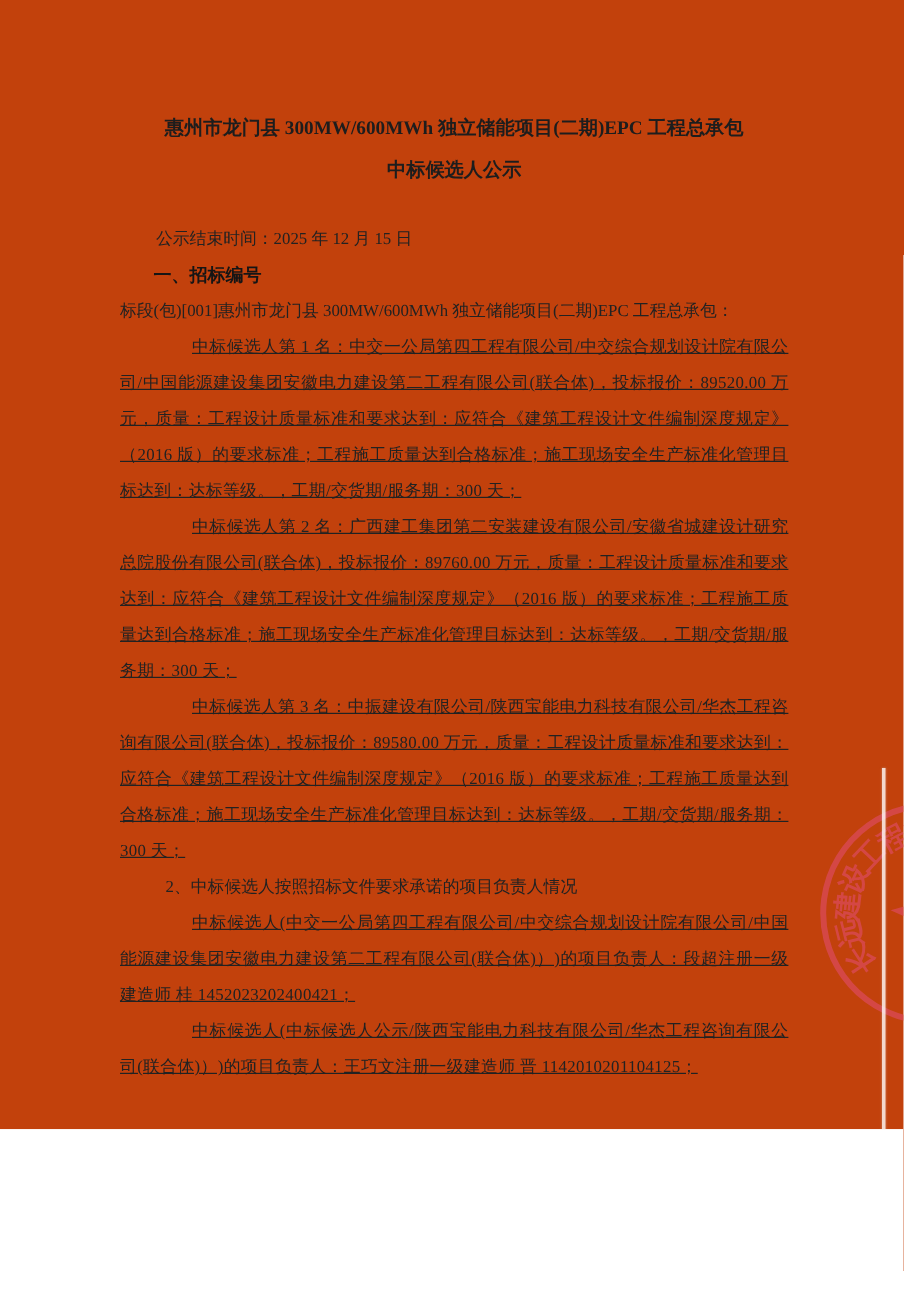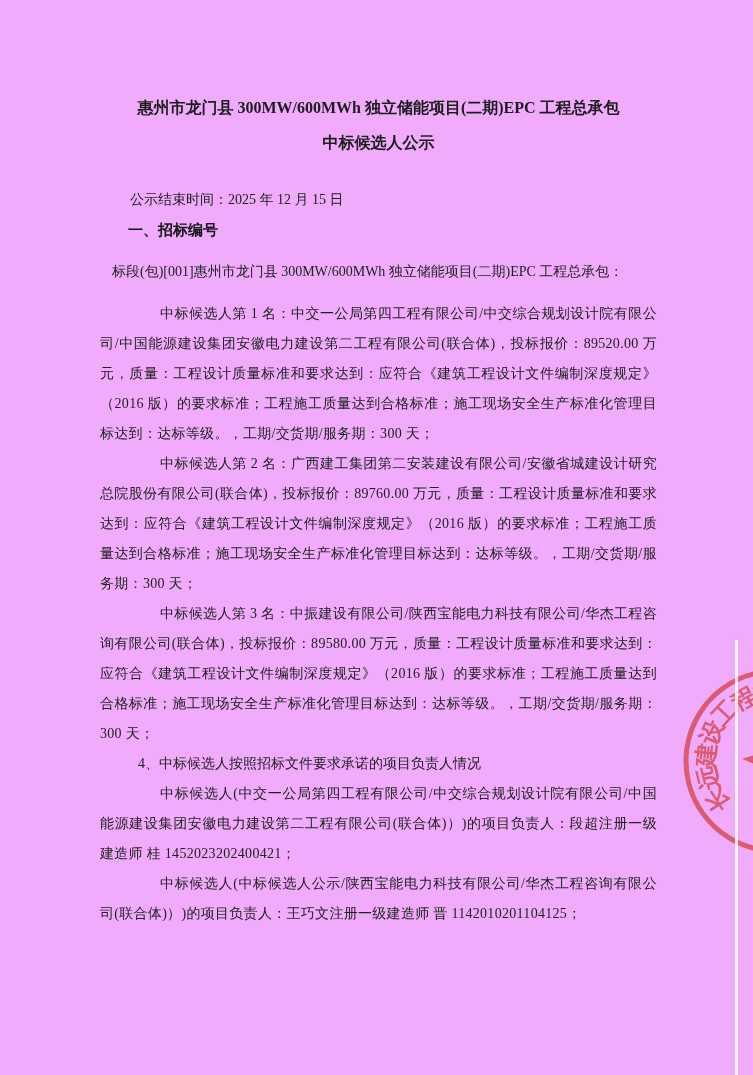--- a/index.html
+++ b/index.html
@@ -1,19 +1,19 @@
 <!DOCTYPE html>
 <html><head>
 <meta charset="utf-8">
 <style>
   html,body { margin:0; padding:0; background:#ffffff; }
   .page {
     position:relative;
-    width:753px; height:1075px;
-    background:#f0abfc;
+    width:753px; height:941px;
+    background:#c2410c;
     overflow:hidden;
     font-family:"Liberation Serif","DejaVu Serif",serif;
     color:#222222;
   }
   .doc {
     position:absolute; left:100px; top:0;
     width:557px;
   }
   .title-block {
     margin-top:90px;
@@ -27,33 +27,34 @@
     margin:25px 0 0 0;
     padding-left:30px;
     font-size:14px; line-height:30px;
   }
   .sec-heading {
     margin:0; padding-left:28px;
     font-size:15px; font-weight:700; line-height:30px;
     color:#151515;
   }
   .lot-line {
-    margin:12px;
+    margin:0;
     font-size:14px; line-height:30px;
   }
   .subhead {
     margin:0; padding-left:38px;
     font-size:14px; line-height:30px;
   }
   .para {
     margin:0;
     font-size:14px; line-height:30px;
     text-indent:60px;
     text-align:justify;
     letter-spacing:0.3px;
+    text-decoration:underline;
   }
   
   .seal {
     position:absolute; left:664px; top:649px;
     width:224px; height:224px;
     transform:rotate(-14deg);
     opacity:0.82;
   }
   .seal svg { display:block; }
   
@@ -79,21 +80,21 @@
 
     <h2 class="sec-heading">一、招标编号</h2>
 
     <p class="lot-line">标段(包)[001]惠州市龙门县 300MW/600MWh 独立储能项目(二期)EPC 工程总承包：</p>
 
 
     <p class="para">中标候选人第 1 名：中交一公局第四工程有限公司/中交综合规划设计院有限公司/中国能源建设集团安徽电力建设第二工程有限公司(联合体)，投标报价：89520.00 万元，质量：工程设计质量标准和要求达到：应符合《建筑工程设计文件编制深度规定》（2016 版）的要求标准；工程施工质量达到合格标准；施工现场安全生产标准化管理目标达到：达标等级。，工期/交货期/服务期：300 天；</p>
     <p class="para">中标候选人第 2 名：广西建工集团第二安装建设有限公司/安徽省城建设计研究总院股份有限公司(联合体)，投标报价：89760.00 万元，质量：工程设计质量标准和要求达到：应符合《建筑工程设计文件编制深度规定》（2016 版）的要求标准；工程施工质量达到合格标准；施工现场安全生产标准化管理目标达到：达标等级。，工期/交货期/服务期：300 天；</p>
     <p class="para">中标候选人第 3 名：中振建设有限公司/陕西宝能电力科技有限公司/华杰工程咨询有限公司(联合体)，投标报价：89580.00 万元，质量：工程设计质量标准和要求达到：应符合《建筑工程设计文件编制深度规定》（2016 版）的要求标准；工程施工质量达到合格标准；施工现场安全生产标准化管理目标达到：达标等级。，工期/交货期/服务期：300 天；</p>
 
-    <p class="subhead">4、中标候选人按照招标文件要求承诺的项目负责人情况</p>
+    <p class="subhead">2、中标候选人按照招标文件要求承诺的项目负责人情况</p>
 
     <p class="para">中标候选人(中交一公局第四工程有限公司/中交综合规划设计院有限公司/中国能源建设集团安徽电力建设第二工程有限公司(联合体)）)的项目负责人：段超注册一级建造师 桂 1452023202400421；</p>
     <p class="para">中标候选人(中标候选人公示/陕西宝能电力科技有限公司/华杰工程咨询有限公司(联合体)）)的项目负责人：王巧文注册一级建造师 晋 1142010201104125；</p>
 
   </div>
 
   <div class="seal">
     <svg width="224" height="224" viewBox="0 0 224 224">
       <circle cx="112" cy="112" r="90" fill="none" stroke-width="5" stroke="#d84a52"></circle>
       <defs>

